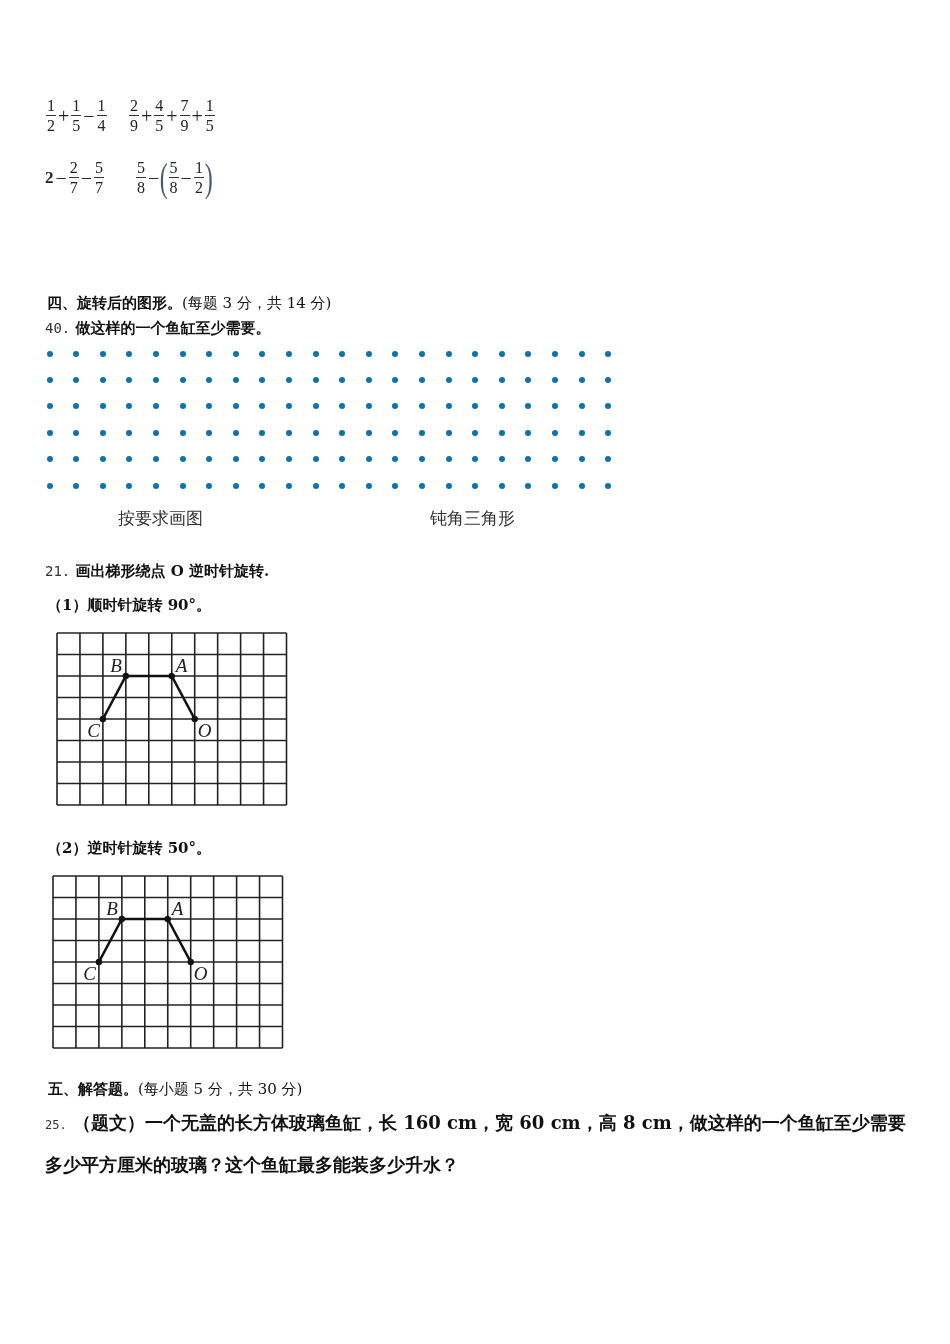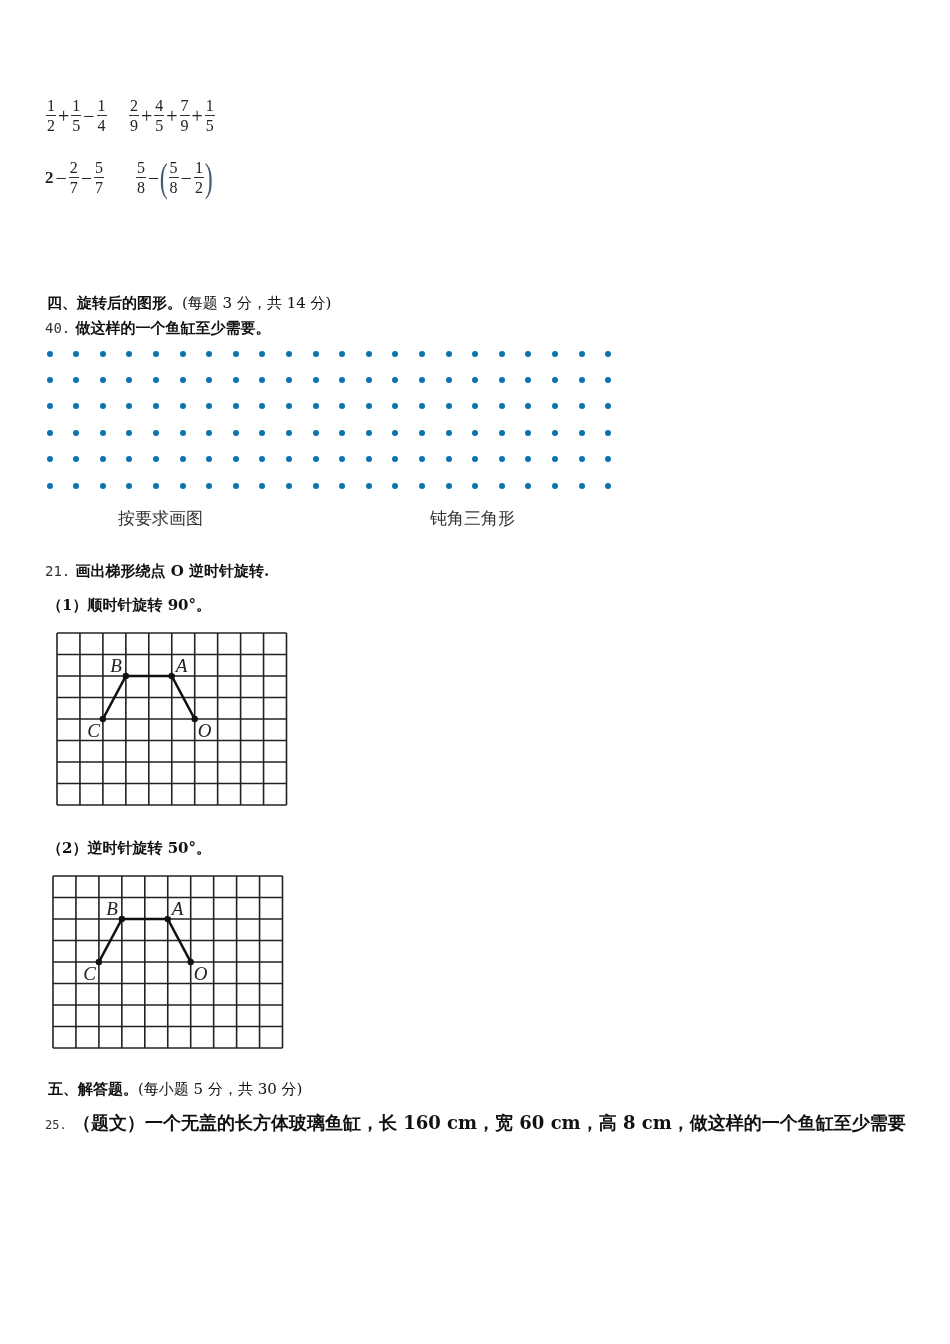--- a/index.html
+++ b/index.html
@@ -325,13 +325,14 @@
     <text x="147.7" y="111" text-anchor="start" font-family="&quot;Liberation Serif&quot;, &quot;DejaVu Serif&quot;, serif" font-style="italic" font-size="19" fill="#222" stroke="#fff" stroke-width="3" paint-order="stroke">O</text>
   </svg>
 
 <div class="abs heading" style="left:48px; top:1080px;">
   <span>五、解答题。</span><span class="light">(每小题 5 分，共 30 分)</span>
 </div>
 
 <div class="abs q-big" style="left:45px; top:1103px; width:870px; line-height:40px;">
   <span class="qnum">25.</span>
   <span>（题文）一个无盖的长方体玻璃鱼缸，长 160 cm，宽 60 cm，高 8 cm，做这样的一个鱼缸至少需要</span><br>
+  <span>多少平方厘米的玻璃？这个鱼缸最多能装多少升水？</span>
 </div>
 
 </body></html>

